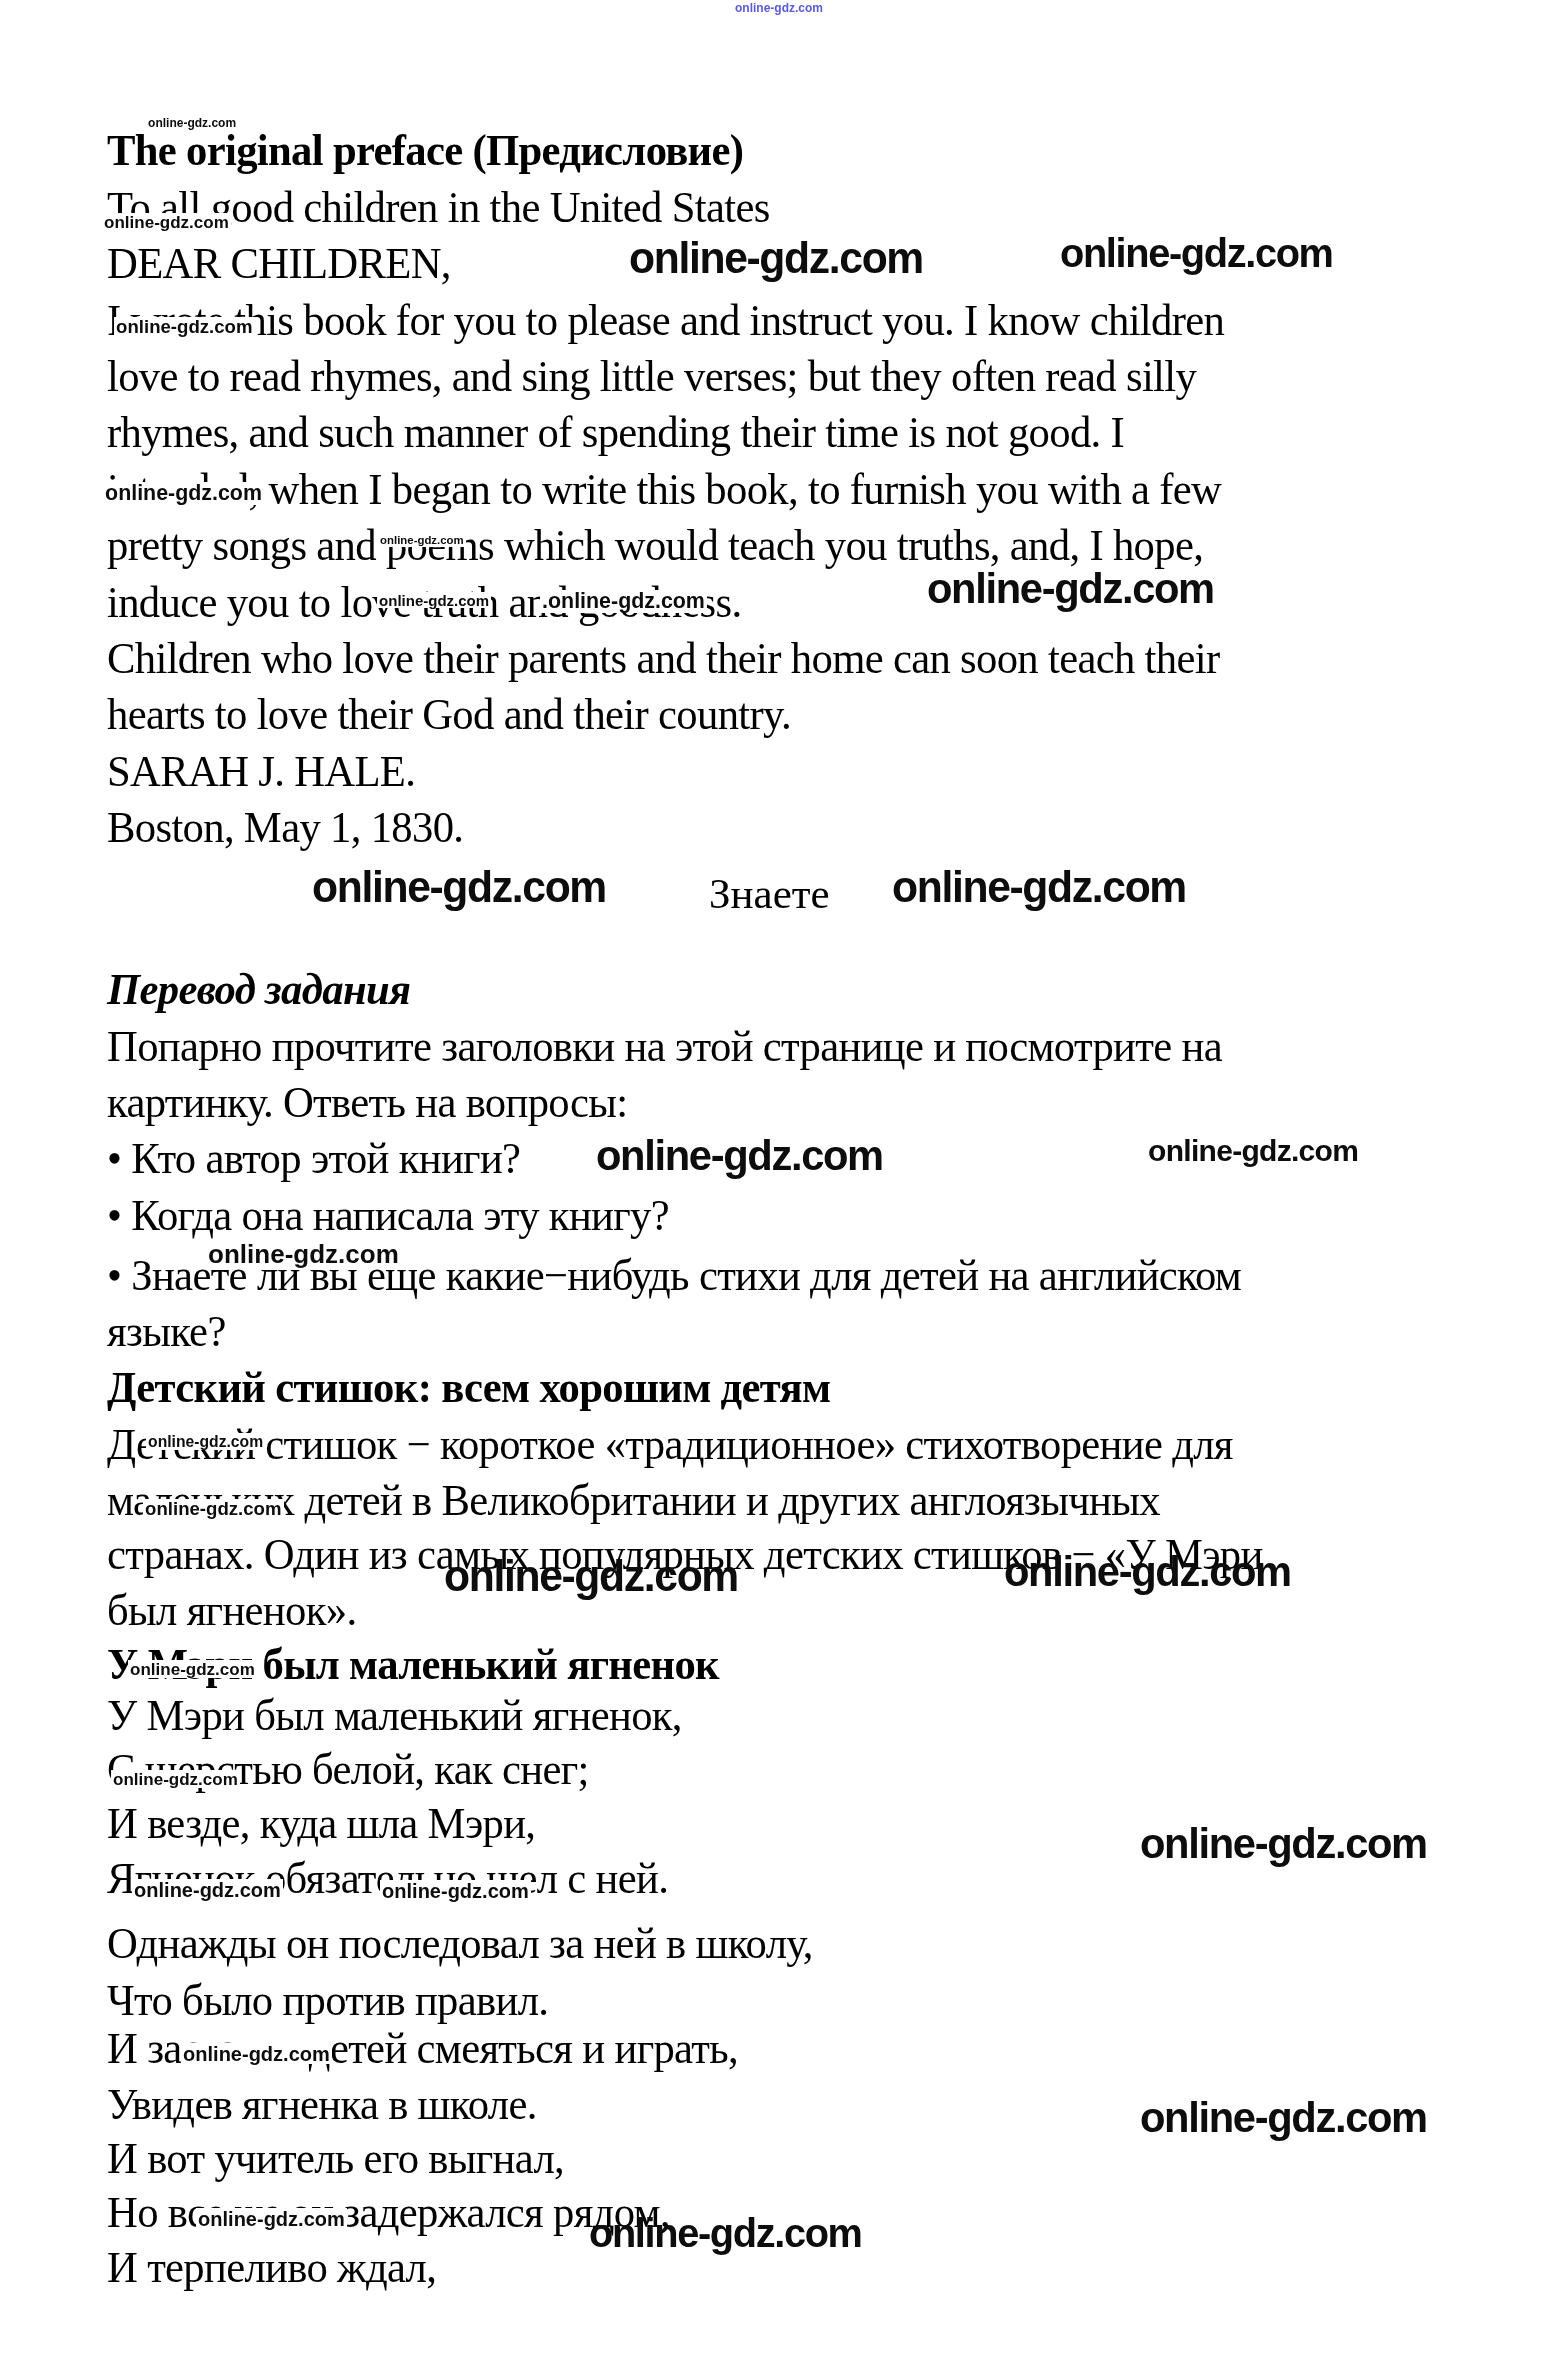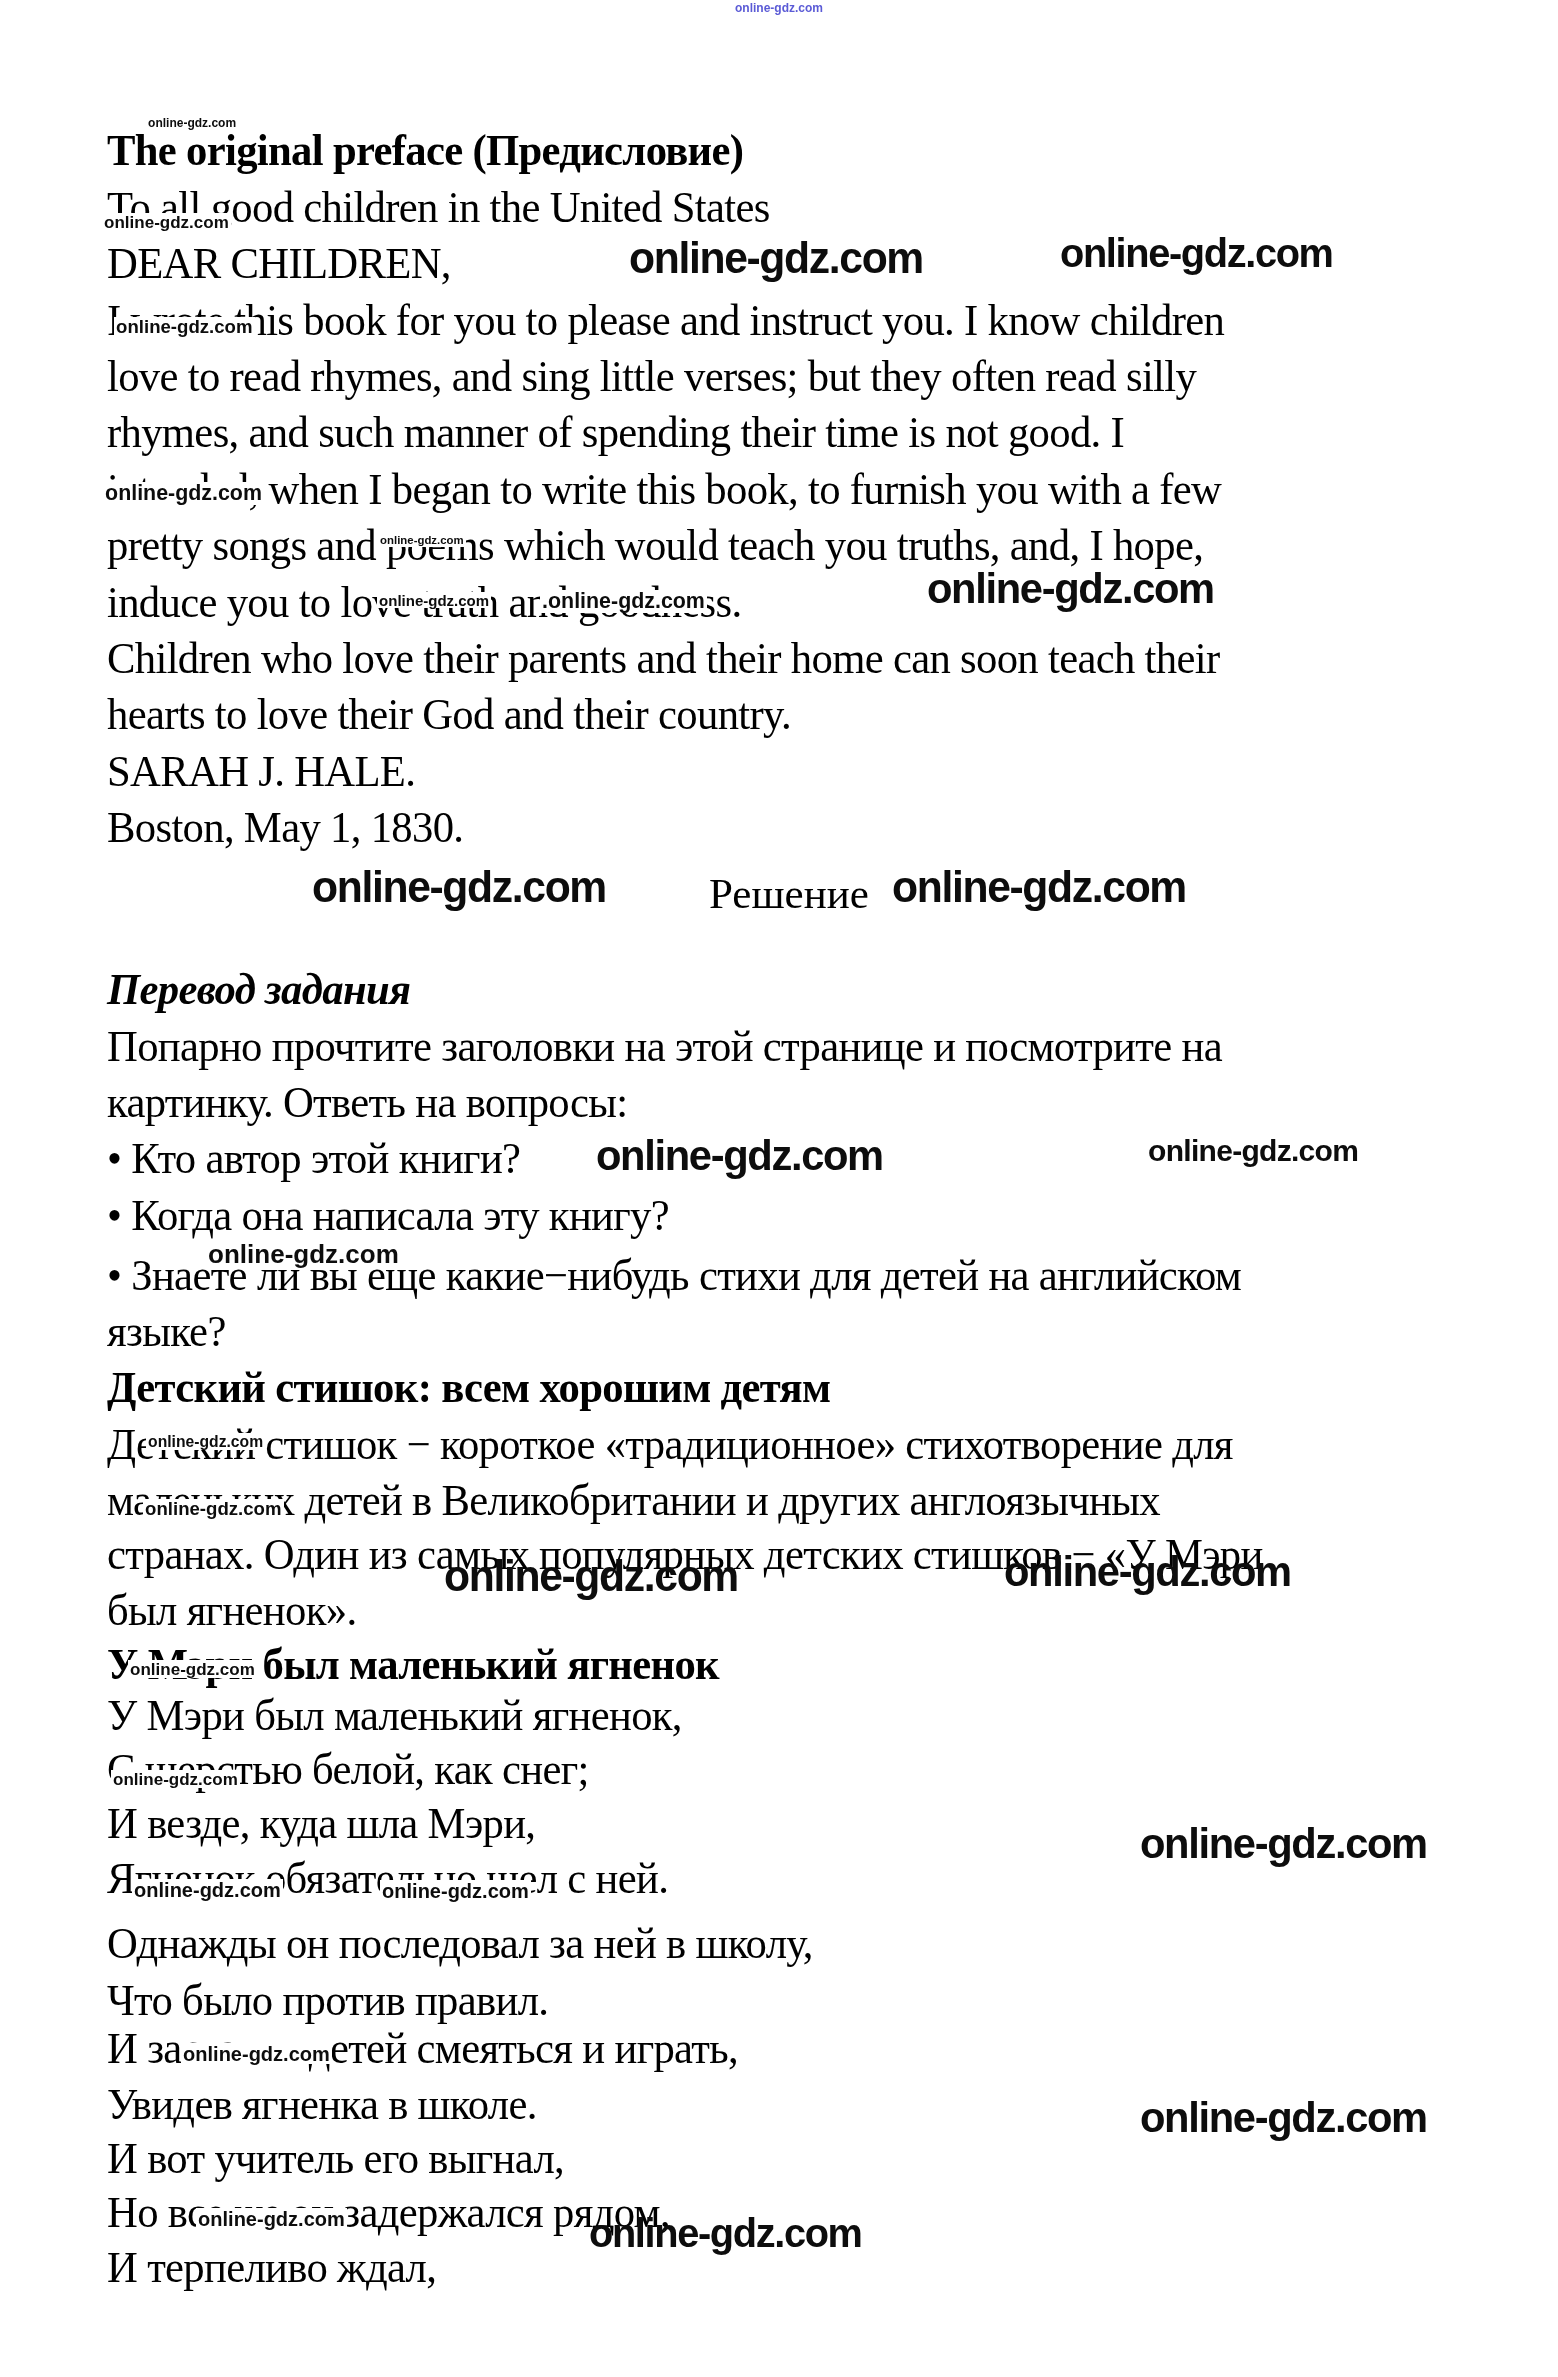--- a/index.html
+++ b/index.html
@@ -58,21 +58,21 @@
   <div class="tl" style="top:410px;">rhymes, and such manner of spending their time is not good. I</div>
   <div class="tl" style="top:467px;">intended, when I began to write this book, to furnish you with a few</div>
   <div class="tl" style="top:523px;">pretty songs and poems which would teach you truths, and, I hope,</div>
   <div class="tl" style="top:580px;">induce you to love truth and goodness.</div>
   <div class="tl" style="top:636px;">Children who love their parents and their home can soon teach their</div>
   <div class="tl" style="top:692px;">hearts to love their God and their country.</div>
   <div class="tl" style="top:749px;">SARAH J. HALE.</div>
   <div class="tl" style="top:805px;">Boston, May 1, 1830.</div>
 
   <div class="wm big" style="left:312px;top:865px;font-size:44px;">online-gdz.com</div>
-  <div class="solution-word" style="left:709px;top:872px;">Решение</div>
+  <div class="solution-word" style="left:709px;top:872px;">Знаете</div>
   <div class="wm big" style="left:892px;top:865px;font-size:44px;">online-gdz.com</div>
 
   <div class="tl bolditalic" style="top:967px;">Перевод задания</div>
   <div class="tl" style="top:1024px;">Попарно прочтите заголовки на этой странице и посмотрите на</div>
   <div class="tl" style="top:1080px;">картинку. Ответь на вопросы:</div>
   <div class="tl" style="top:1136px;">• Кто автор этой книги?</div>
   <div class="tl" style="top:1193px;">• Когда она написала эту книгу?</div>
   <div class="tl" style="top:1253px;">• Знаете ли вы еще какие−нибудь стихи для детей на английском</div>
   <div class="tl" style="top:1309px;">языке?</div>
   <div class="tl bold" style="top:1365px;">Детский стишок: всем хорошим детям</div>

